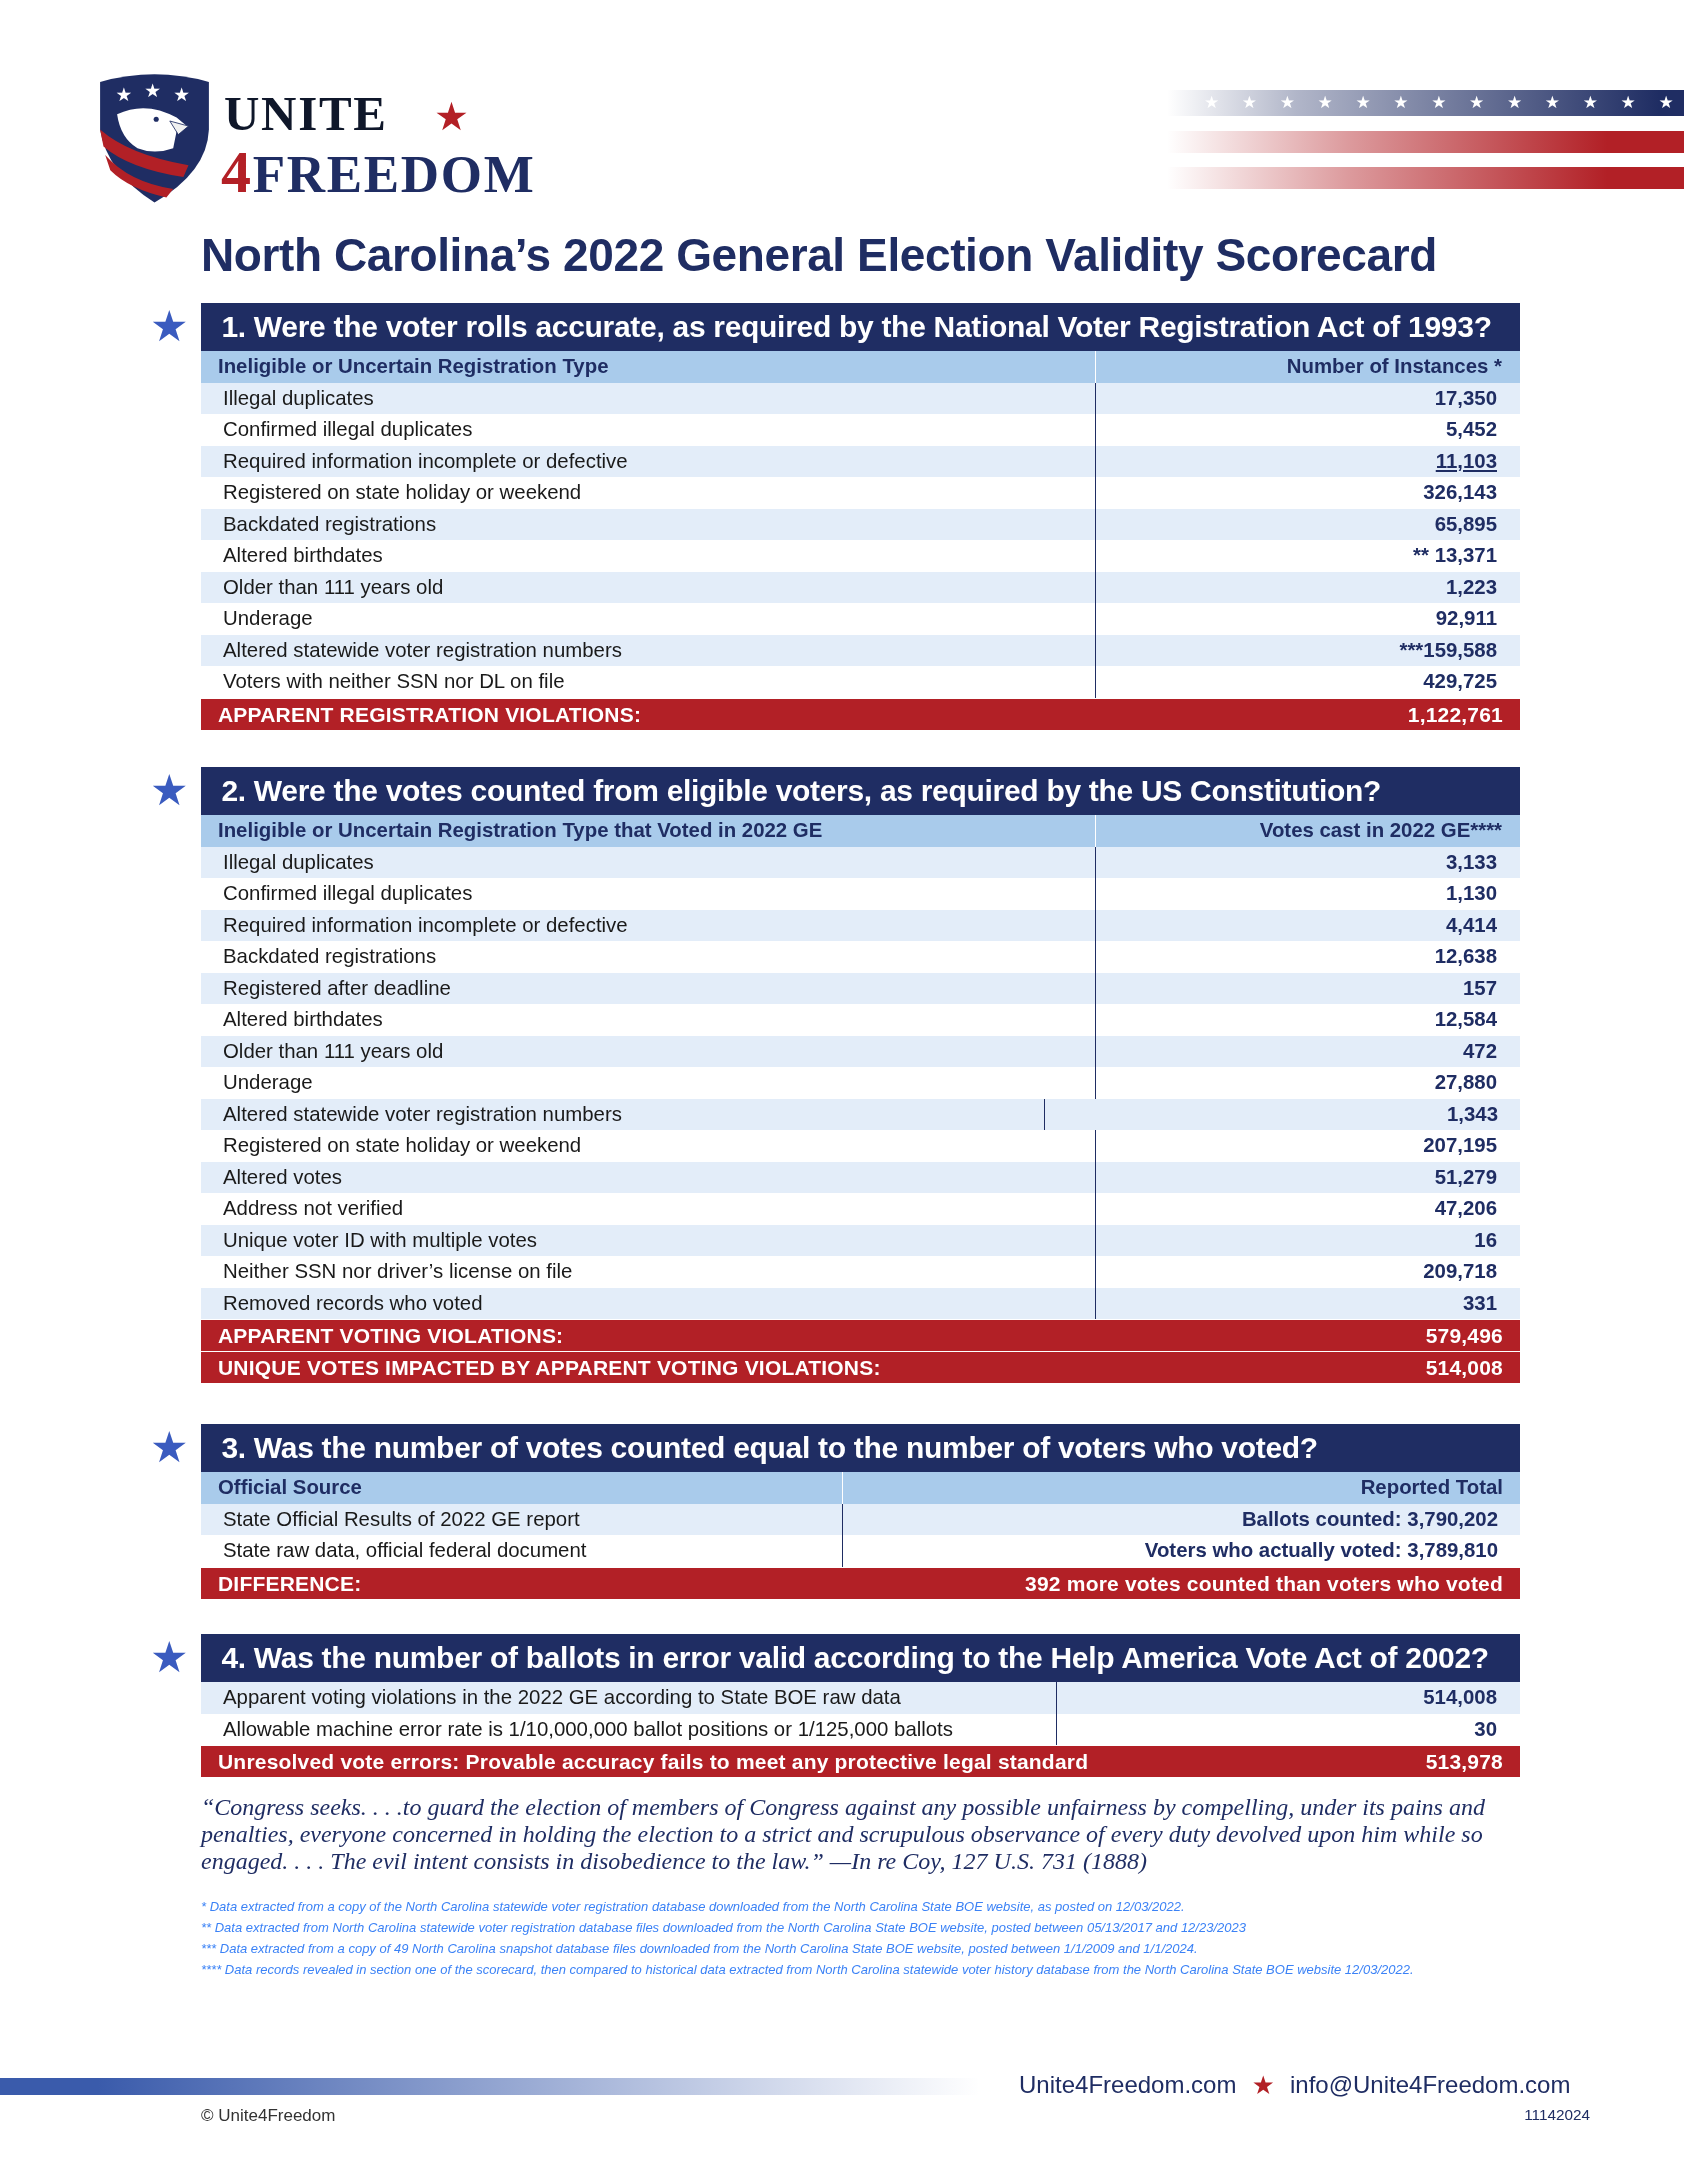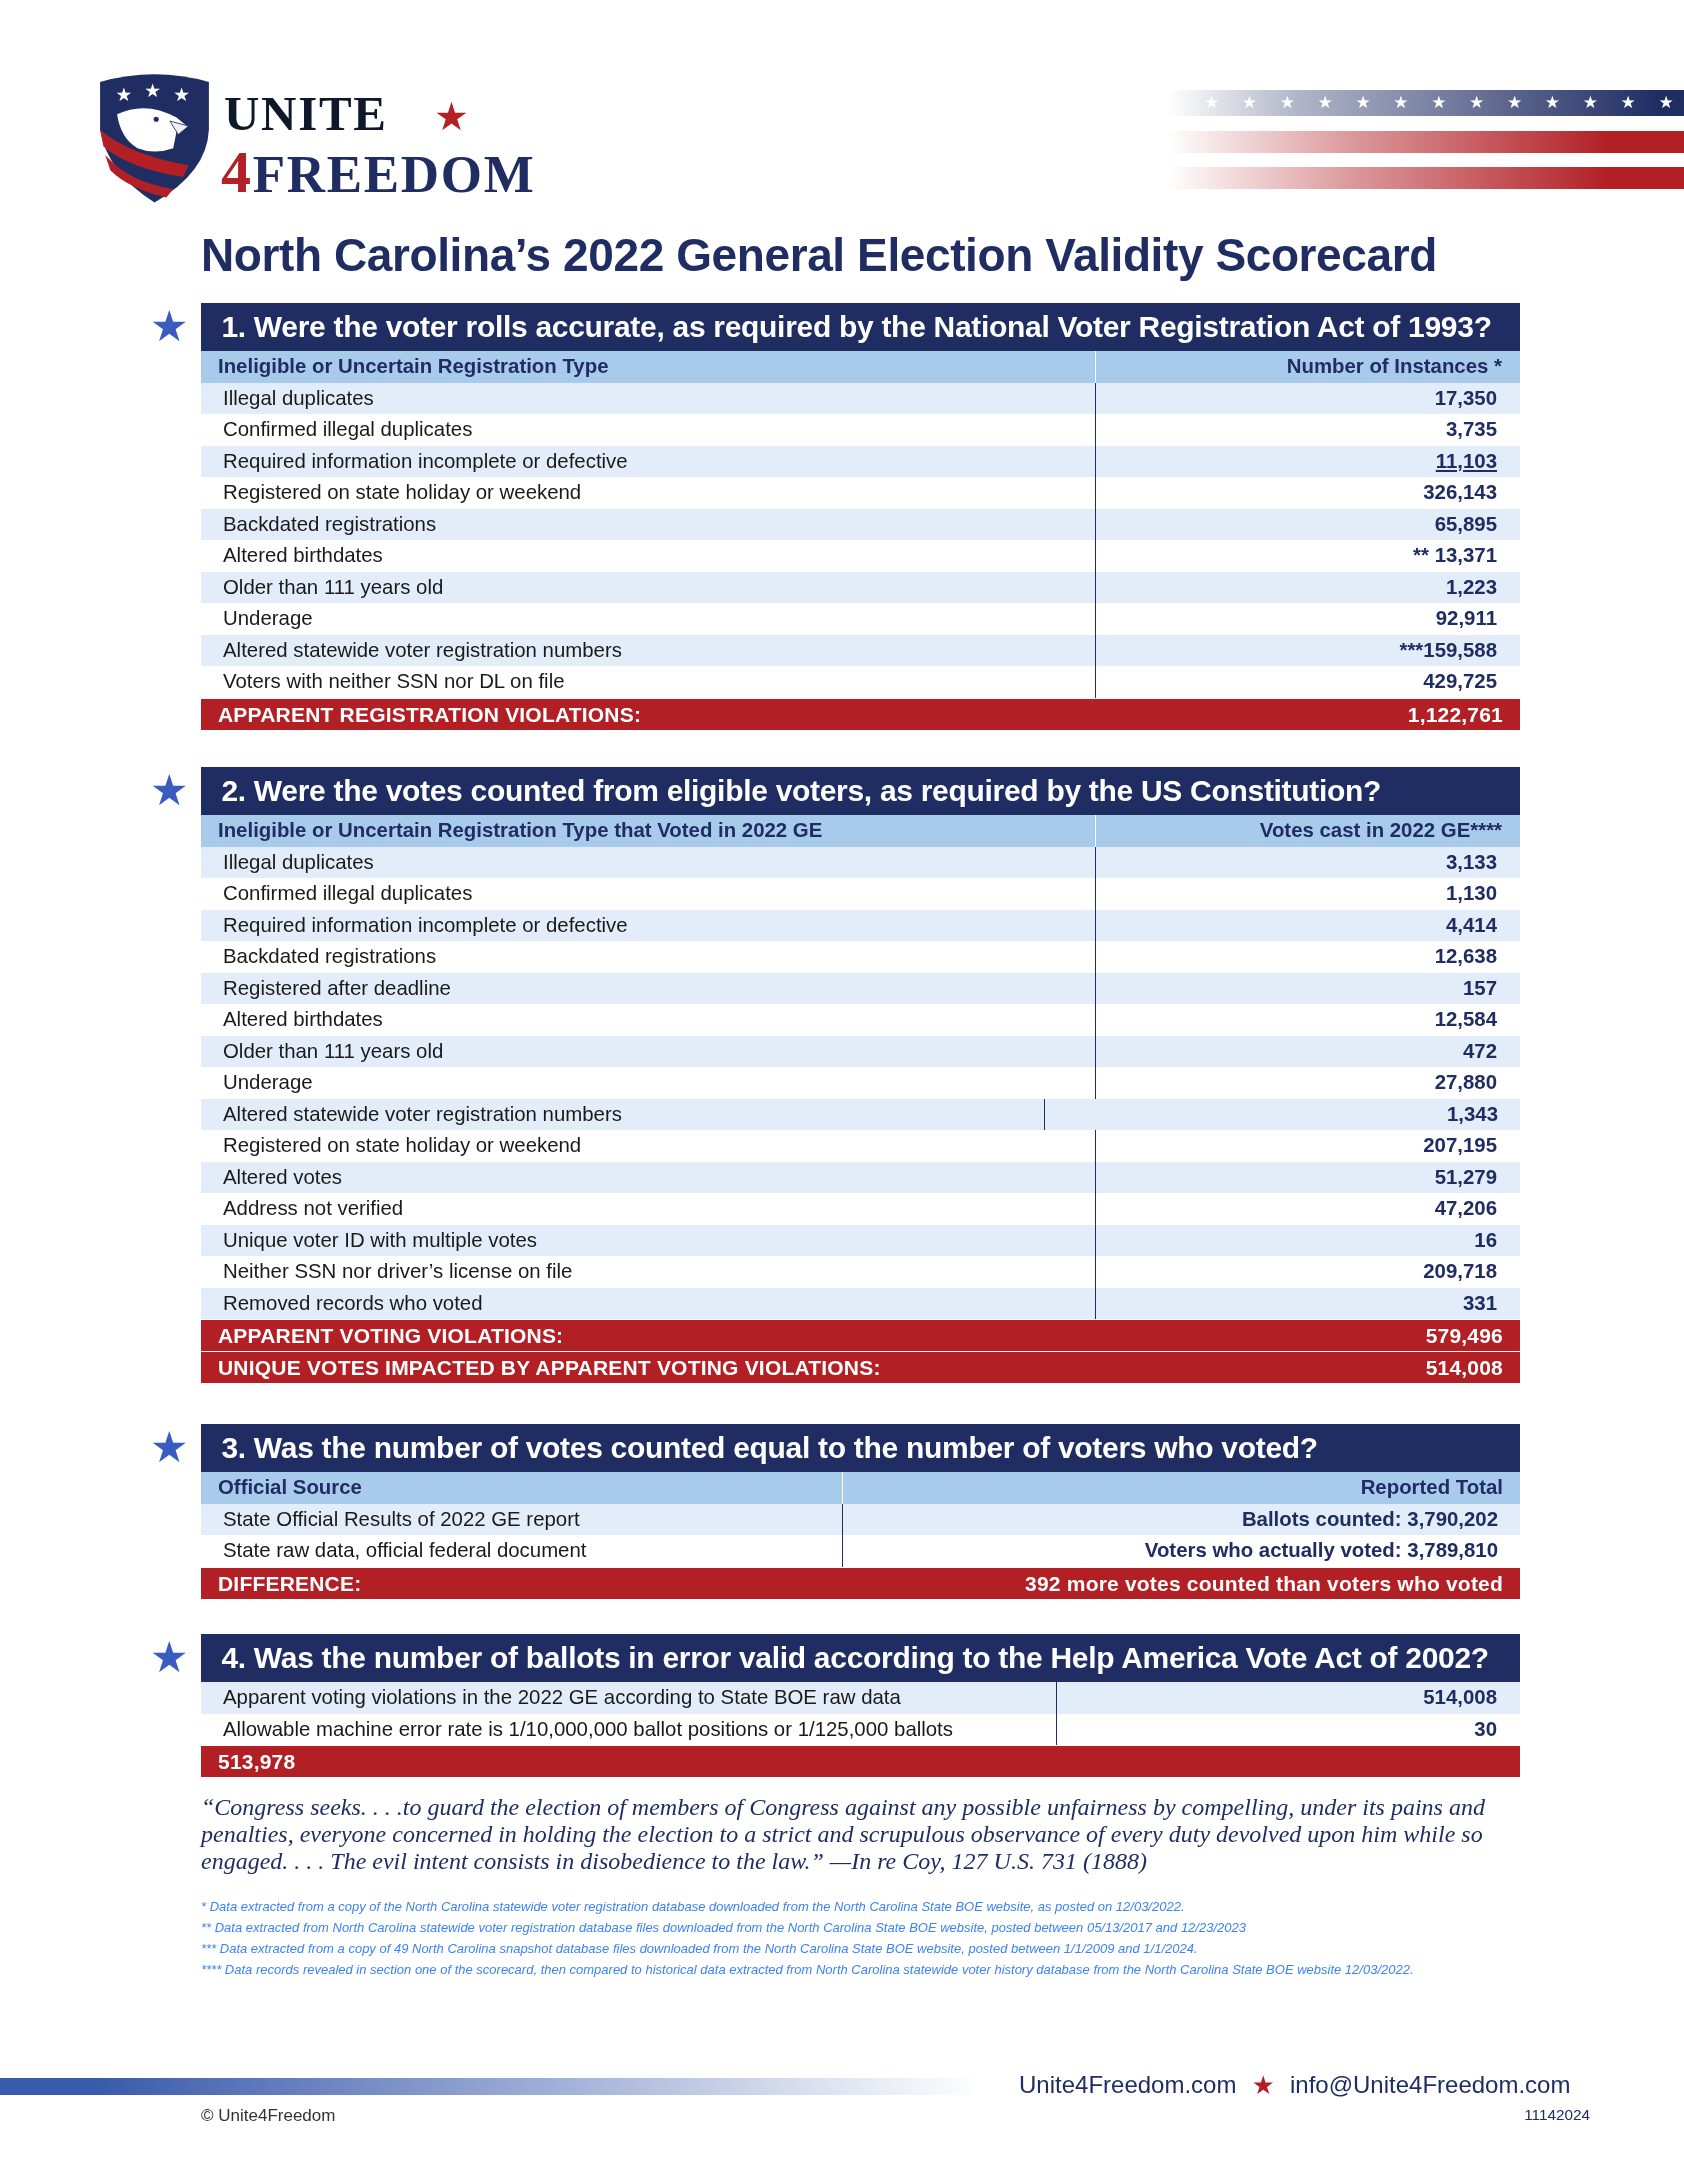--- a/index.html
+++ b/index.html
@@ -105,21 +105,21 @@
     <div class="cell-label" style="width:894px;">Ineligible or Uncertain Registration Type</div>
     <div class="cell-val divider" style="width:424px;">Number of Instances *</div>
   </div>
   <div class="rows">
     <div class="row">
         <div class="cell-label" style="width:894px;">Illegal duplicates</div>
         <div class="cell-val divider" style="width:424px;">17,350</div>
       </div>
     <div class="row">
         <div class="cell-label" style="width:894px;">Confirmed illegal duplicates</div>
-        <div class="cell-val divider" style="width:424px;">3,735</div>
+        <div class="cell-val divider" style="width:424px;">5,452</div>
       </div>
     <div class="row">
         <div class="cell-label" style="width:894px;">Required information incomplete or defective</div>
         <div class="cell-val divider" style="width:424px;text-decoration:underline;">11,103</div>
       </div>
     <div class="row">
         <div class="cell-label" style="width:894px;">Registered on state holiday or weekend</div>
         <div class="cell-val divider" style="width:424px;">326,143</div>
       </div>
     <div class="row">
@@ -262,20 +262,21 @@
     <div class="row">
         <div class="cell-label" style="width:855px;">Apparent voting violations in the 2022 GE according to State BOE raw data</div>
         <div class="cell-val divider" style="width:463px;">514,008</div>
       </div>
     <div class="row">
         <div class="cell-label" style="width:855px;">Allowable machine error rate is 1/10,000,000 ballot positions or 1/125,000 ballots</div>
         <div class="cell-val divider" style="width:463px;">30</div>
       </div>
   </div>
   <div class="total">
+    <span>Unresolved vote errors: Provable accuracy fails to meet any protective legal standard</span>
     <span>513,978</span>
   </div>
 </div>
 
 <p class="quote">“Congress seeks. . . .to guard the election of members of Congress against any possible unfairness by compelling, under its pains and penalties, everyone concerned in holding the election to a strict and scrupulous observance of every duty devolved upon him while so engaged. . . . The evil intent consists in disobedience to the law.”  —In re Coy, 127 U.S. 731 (1888)</p>
 
 <div class="footnotes">
   <p>* Data extracted from a copy of the North Carolina statewide voter registration database downloaded from the North Carolina State BOE website, as posted on 12/03/2022.</p>
   <p>** Data extracted from North Carolina statewide voter registration database files downloaded from the North Carolina State BOE website, posted between 05/13/2017 and 12/23/2023</p>
   <p>*** Data extracted from a copy of 49 North Carolina snapshot database files downloaded from the North Carolina State BOE website, posted between 1/1/2009 and 1/1/2024.</p>

